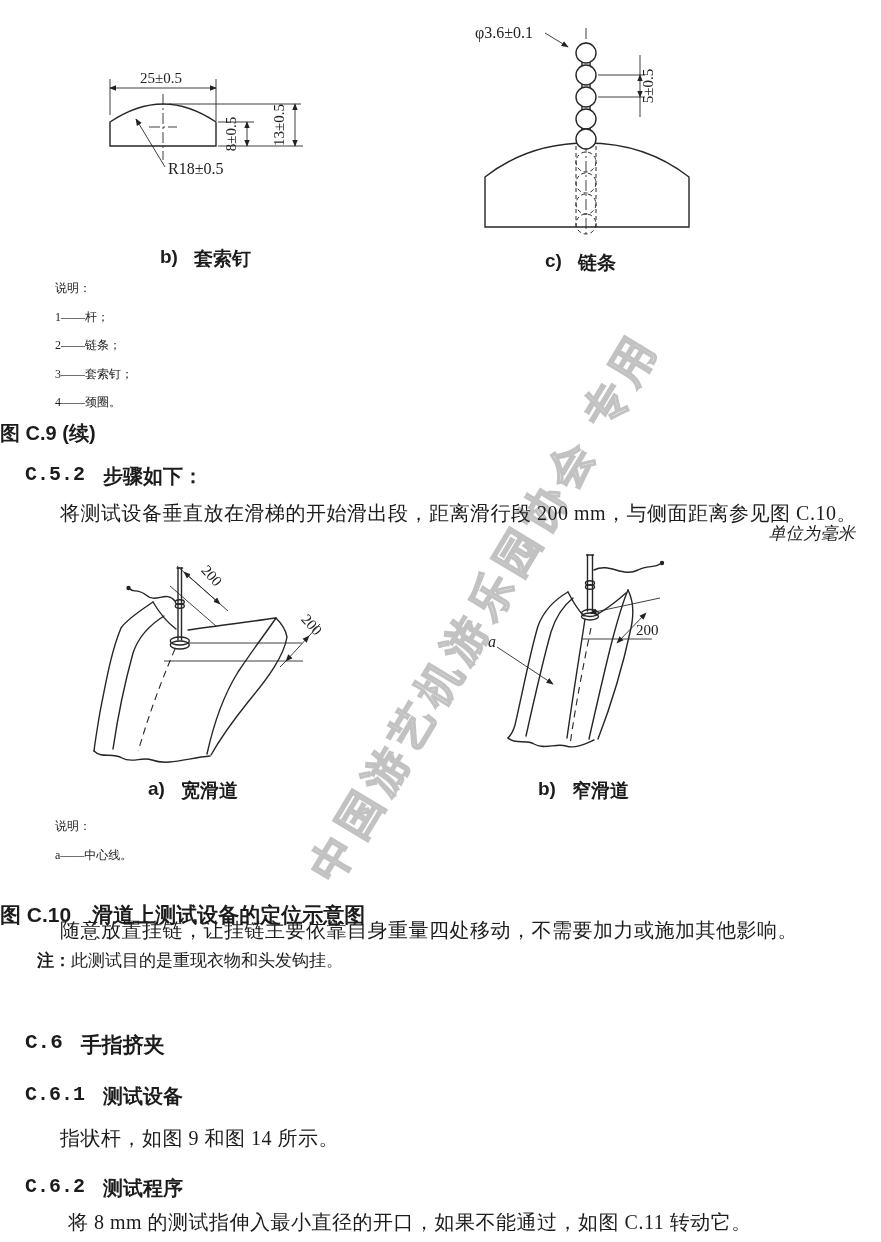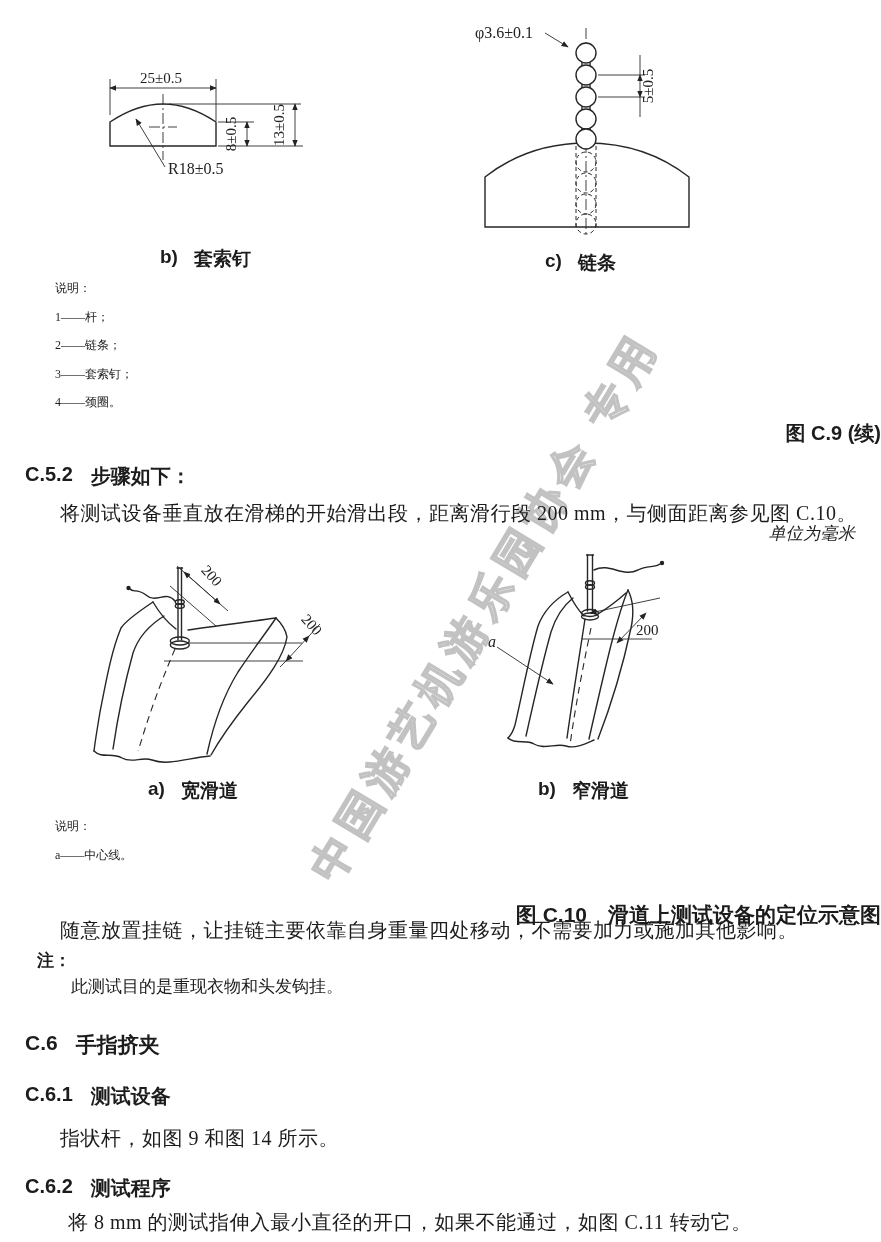--- a/index.html
+++ b/index.html
@@ -8,22 +8,22 @@
     background:#ffffff;overflow:hidden;
     font-family:"Liberation Serif","DejaVu Serif",serif;
     color:#1c1c1c;
   }
   .abs{position:absolute;}
   .hei{font-family:"Liberation Sans","DejaVu Sans",sans-serif;font-weight:bold;}
   .body-text{font-size:20px;letter-spacing:0.5px;white-space:nowrap;}
   .small-text{font-size:17px;letter-spacing:0.3px;white-space:nowrap;font-style:italic;}
   .legend{font-size:12px;line-height:28.5px;white-space:nowrap;}
   .subcaption{display:flex;gap:16px;font-size:19px;white-space:nowrap;}
-  .figcaption{left:0;right:0;text-align:right;font-size:20px;white-space:nowrap;}
-  .heading{display:flex;gap:18px;font-size:20px;white-space:nowrap;}
+  .figcaption{left:0;right:0;text-align:left;font-size:20px;white-space:nowrap;}
+  .heading{display:flex;gap:18px;font-size:20px;white-space:nowrap;font-family:Liberation Mono, monospace;}
   .note-line{display:flex;font-size:17px;white-space:nowrap;}
   .watermark{
     left:485px;top:607px;
     transform:translate(-50%,-50%) rotate(-59deg);
     font-size:44px;letter-spacing:7px;white-space:nowrap;
     font-family:"Liberation Sans","DejaVu Sans",sans-serif;font-weight:bold;
     color:rgba(190,190,190,0.18);
     -webkit-text-stroke:1.6px #c2c2c2;
     pointer-events:none;
   }
@@ -238,21 +238,21 @@
   <div class="abs legend" style="left:55px;top:812px;">
     <div>说明：</div>
     <div>a——中心线。</div>
   </div>
 
   <div class="abs figcaption hei" style="top:869px;font-size:21px;margin-top:32px;">图 C.10　滑道上测试设备的定位示意图</div>
 
   <div class="abs body-text" style="left:60px;top:917px;">随意放置挂链，让挂链主要依靠自身重量四处移动，不需要加力或施加其他影响。</div>
   <div class="abs note-line" style="left:37px;top:949px;">
     <span class="hei" style="font-size:17px;">注：</span>
-    <span style="font-size:17px;margin-top:26px;">此测试目的是重现衣物和头发钩挂。</span>
+    <span style="font-size:17px;">此测试目的是重现衣物和头发钩挂。</span>
   </div>
 
   <div class="abs heading hei" style="left:25px;top:1031px;font-size:21px;text-align:center;">
     <span>C.6</span>
     <span>手指挤夹</span>
   </div>
 
   <div class="abs heading hei" style="left:25px;top:1083px;">
     <span>C.6.1</span>
     <span>测试设备</span>

